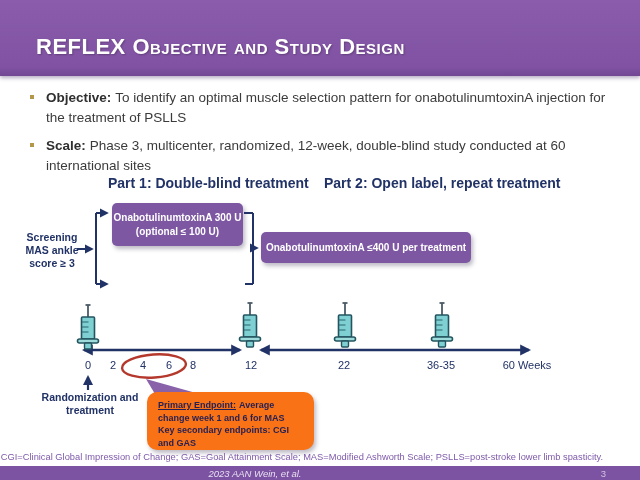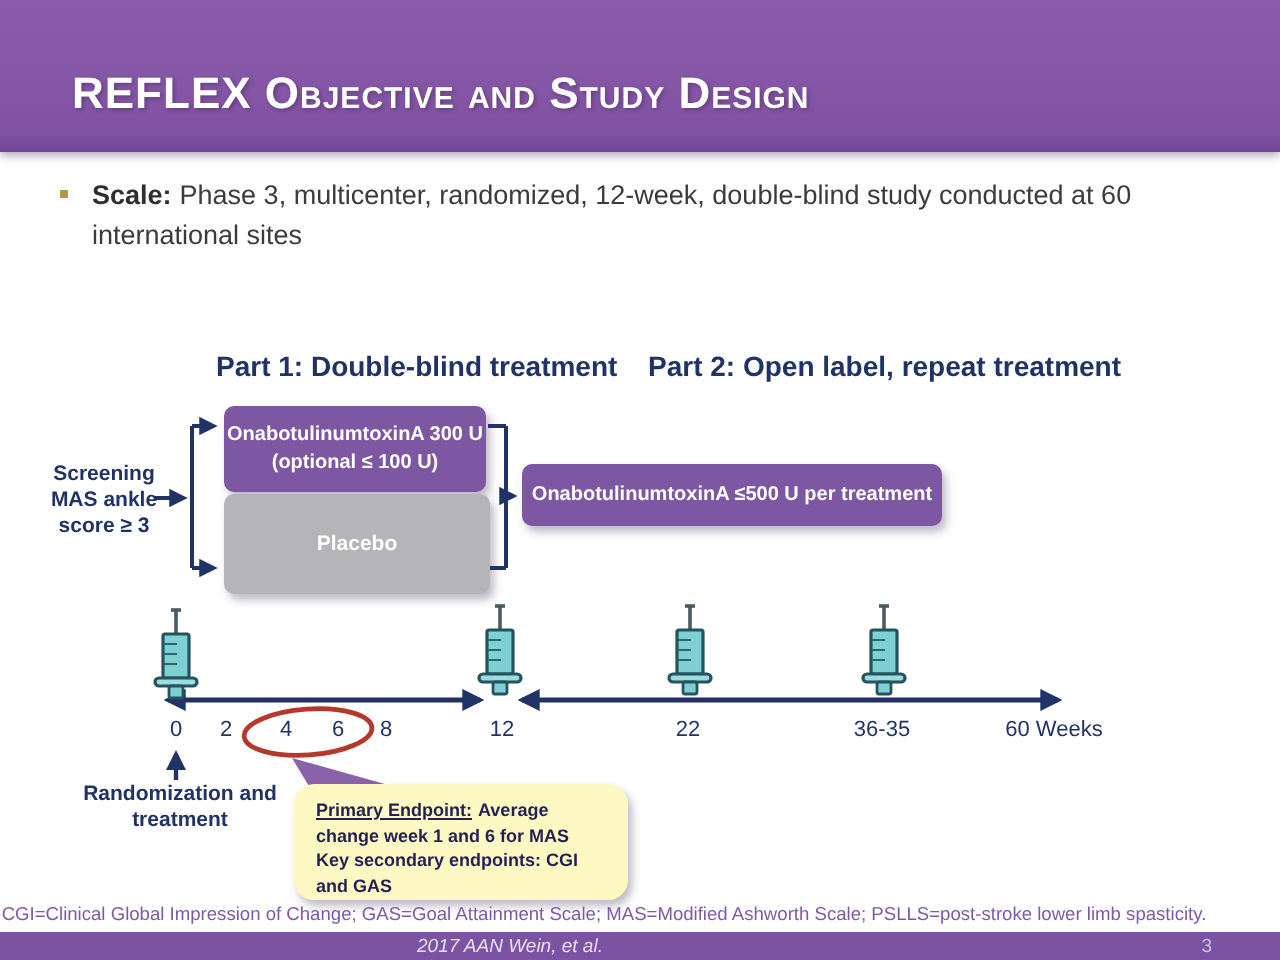--- a/index.html
+++ b/index.html
@@ -49,21 +49,21 @@
     position:absolute;top:359px;transform:translateX(-50%);
     font-size:11px;color:#213266;white-space:nowrap;
   }
   .randomization-label{
     position:absolute;left:24px;top:391px;width:132px;text-align:center;
     font-size:10.5px;font-weight:700;color:#213266;line-height:1.25;
   }
   
   .endpoint-callout{
     position:absolute;left:147px;top:392px;width:167px;height:58px;
-    background:#fef9c3;border-radius:10px;box-sizing:border-box;
+    background:#f97316;border-radius:10px;box-sizing:border-box;
     padding:7px 12px 6px 11px;color:#241f55;font-size:9px;font-weight:700;line-height:1.4;
     box-shadow:2px 3px 4px rgba(70,60,90,.35);
   }
   .endpoint-callout .u{text-decoration:underline;}
   .endpoint-callout .sfx{margin-left:3px;}
   
   .overlay{position:absolute;left:0;top:0;width:640px;height:480px;pointer-events:none;}
   
   .footnote{
     position:absolute;left:0;top:452px;width:604px;text-align:center;
@@ -81,42 +81,43 @@
 
 <div class="slide">
 
   <div class="header-bar">
     <h1 class="slide-title">REFLEX Objective and Study Design</h1>
   </div>
 
   <ul class="bullets">
     <li>
       <span class="bullet-marker"></span>
+      <span class="bullet-label">Objective:</span><span>To identify an optimal muscle selection pattern for onabotulinumtoxinA injection for the treatment of PSLLS</span>
+    </li>
+    <li>
+      <span class="bullet-marker"></span>
       <span class="bullet-label">Scale:</span><span>Phase 3, multicenter, randomized, 12-week, double-blind study conducted at 60 international sites</span>
     </li>
   </ul>
 
   <div class="part-label part1">Part 1: Double-blind treatment</div>
   <div class="part-label part2">Part 2: Open label, repeat treatment</div>
 
   <div class="screening-label">
     <div>Screening</div>
     <div>MAS ankle</div>
     <div>score ≥ 3</div>
   </div>
 
   <div class="flow-box treatment-arm">
     <div>OnabotulinumtoxinA 300 U</div>
     <div>(optional ≤ 100 U)</div>
   </div>
-  <div class="flow-box placebo-arm">
-    <div>Placebo</div>
-  </div>
   <div class="flow-box part2-box">
-    <div>OnabotulinumtoxinA ≤500 U per treatment</div>
+    <div>OnabotulinumtoxinA ≤400 U per treatment</div>
   </div>
 
   <svg class="overlay" viewBox="0 0 640 480">
     <defs>
       <marker id="ah" viewBox="0 0 10 10" refX="8" refY="5" markerWidth="4.6" markerHeight="4.6" orient="auto-start-reverse">
         <path d="M0,0 L10,5 L0,10 z" fill="#213266"></path>
       </marker>
       <g id="syringe">
         <line x1="-2.5" y1="1" x2="2.5" y2="1" stroke="#4a5b66" stroke-width="1.8"></line>
         <line x1="0" y1="1" x2="0" y2="14" stroke="#4a5b66" stroke-width="1.8"></line>
@@ -177,17 +178,17 @@
 
   <div class="endpoint-callout">
     <div><span class="u">Primary Endpoint:</span><span class="sfx">Average</span></div>
     <div>change week 1 and 6 for MAS</div>
     <div>Key secondary endpoints: CGI</div>
     <div>and GAS</div>
   </div>
 
   <div class="footnote">CGI=Clinical Global Impression of Change; GAS=Goal Attainment Scale; MAS=Modified Ashworth Scale; PSLLS=post-stroke lower limb spasticity.</div>
   <div class="footer-bar">
-    <div class="citation">2017 AAN Wein, et al.</div>
+    <div class="citation">2023 AAN Wein, et al.</div>
     <div class="page-number">3</div>
   </div>
 
 </div>
 
 </body></html>

